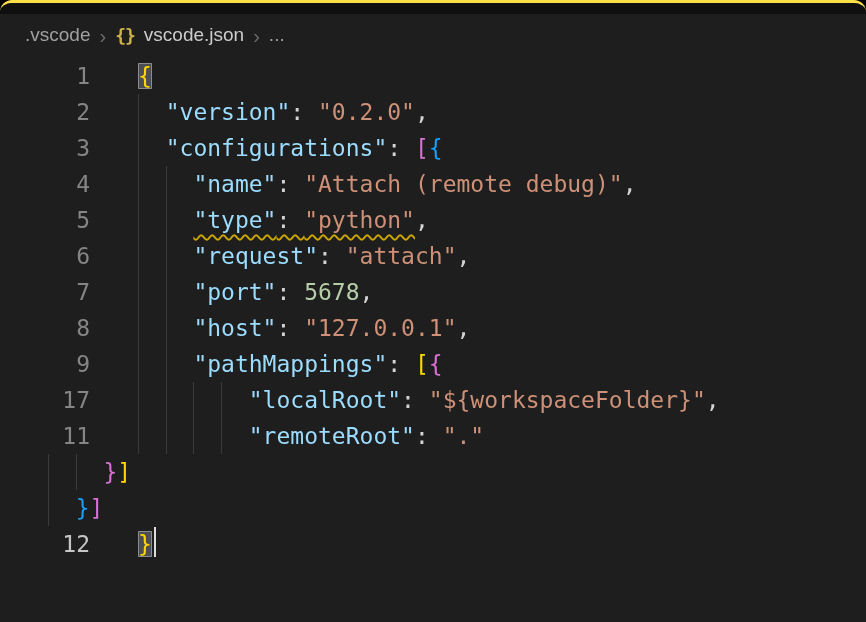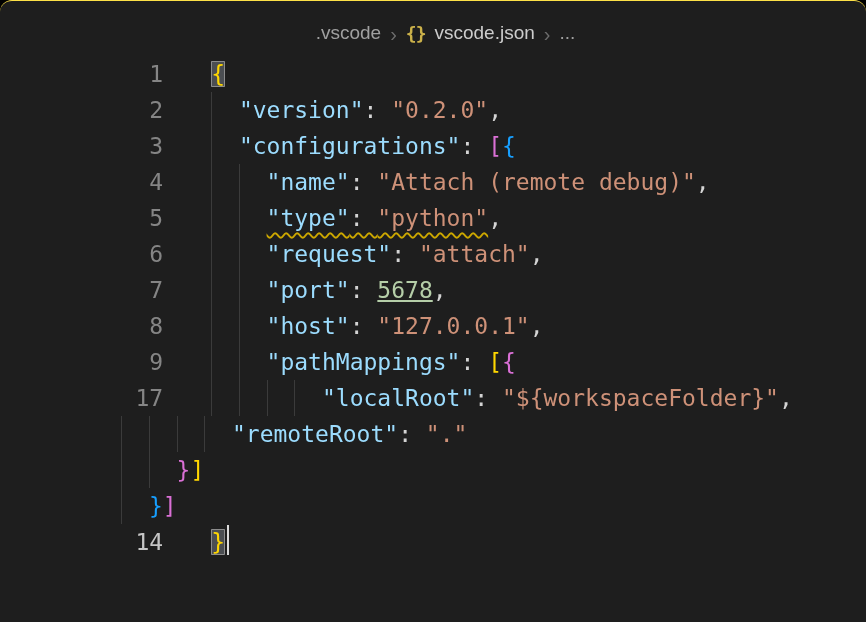--- a/index.html
+++ b/index.html
@@ -1,25 +1,24 @@
 <!DOCTYPE html>
 <html style="--bg: #1e1e1e; --topstrip: #101010; --key: #9cdcfe; --str: #ce9178; --num: #b5cea8; --punct: #d4d4d4; --b1: #ffd700; --b2: #da70d6; --b3: #179fff; --linenum: #858585; --linenum-active: #c6c6c6; --indent-guide: #3b3b3b; --squiggle: #cca700; --breadcrumb-text: #a0a0a0; --breadcrumb-file: #cccccc; --json-icon: #ccb24a; --cursor: #dcdcdc; --match-bg: #4b4e52; --match-border: #8c8c8c;"><head>
 <meta charset="utf-8">
 <style>
   * { margin:0; padding:0; box-sizing:border-box; }
   html,body { width:866px; height:622px; overflow:hidden; background:#000; }
   .window {
     width:866px; height:622px;
     background:var(--bg,#1e1e1e);
     border-radius:12px 12px 0 0;
-    border-top:1px solid #fde047;
+    border-top:3px solid #fde047;
     overflow:hidden;
     display:flex; flex-direction:column;
     font-family:"Liberation Sans", sans-serif;
-    align-items:center;
   }
   .topstrip { height:11px; flex:none; background:var(--topstrip,#101010); }
   .breadcrumbs {
     height:42px; flex:none;
     display:flex; align-items:center;
     padding-left:25px; gap:9px;
     font-size:19px;
     color:var(--breadcrumb-text,#a0a0a0);
     background:var(--bg,#1e1e1e);
     white-space:pre;
@@ -36,21 +35,21 @@
          font-family:"DejaVu Sans Mono","Liberation Mono",monospace; font-size:23px; }
   .gutter { flex:none; width:90px; text-align:right;
             color:var(--linenum,#858585); user-select:none; }
   .gutter.active { color:var(--linenum-active,#c6c6c6); }
   .codeline { position:relative; margin-left:48px; white-space:pre;
               padding-left:calc(var(--ind,0) * 1ch); color:var(--punct,#d4d4d4); }
   .guide { position:absolute; top:0; bottom:0; width:1px;
            left:calc(var(--g,0) * 1ch); background:var(--indent-guide,#3b3b3b); }
   .tok-key    { color:var(--key,#9cdcfe); }
   .tok-str    { color:var(--str,#ce9178); }
-  .tok-number { color:var(--num,#b5cea8);text-decoration:underline; }
+  .tok-number { color:var(--num,#b5cea8); }
   .tok-punct  { color:var(--punct,#d4d4d4); }
   .tok-b1 { color:var(--b1,#ffd700); }
   .tok-b2 { color:var(--b2,#da70d6); }
   .tok-b3 { color:var(--b3,#179fff); }
   .tok.match {
     background:var(--match-bg,#4b4e52);
     box-shadow:inset 0 0 0 1px var(--match-border,#8c8c8c);
     border-radius:1px;
   }
   .sq {
@@ -115,27 +114,28 @@
         </div>
         <div class="row">
           <div class="gutter">9</div>
           <div class="codeline" style="--ind: 4;"><span class="guide" style="--g: 0;"></span><span class="guide" style="--g: 2;"></span><span class="tok tok-key">"pathMappings"</span><span class="tok tok-punct">: </span><span class="tok tok-b1">[</span><span class="tok tok-b2">{</span></div>
         </div>
         <div class="row">
           <div class="gutter">17</div>
           <div class="codeline" style="--ind: 8;"><span class="guide" style="--g: 0;"></span><span class="guide" style="--g: 2;"></span><span class="guide" style="--g: 4;"></span><span class="guide" style="--g: 6;"></span><span class="tok tok-key">"localRoot"</span><span class="tok tok-punct">: </span><span class="tok tok-str">"${workspaceFolder}"</span><span class="tok tok-punct">,</span></div>
         </div>
         <div class="row">
+          <div class="gutter">11</div>
           <div class="codeline" style="--ind: 8;"><span class="guide" style="--g: 0;"></span><span class="guide" style="--g: 2;"></span><span class="guide" style="--g: 4;"></span><span class="guide" style="--g: 6;"></span><span class="tok tok-key">"remoteRoot"</span><span class="tok tok-punct">: </span><span class="tok tok-str">"."</span></div>
         </div>
         <div class="row">
           <div class="codeline" style="--ind: 4;"><span class="guide" style="--g: 0;"></span><span class="guide" style="--g: 2;"></span><span class="tok tok-b2">}</span><span class="tok tok-b1">]</span></div>
         </div>
         <div class="row">
           <div class="codeline" style="--ind: 2;"><span class="guide" style="--g: 0;"></span><span class="tok tok-b3">}</span><span class="tok tok-b2">]</span></div>
         </div>
         <div class="row">
-          <div class="gutter active">14</div>
+          <div class="gutter active">12</div>
           <div class="codeline" style="--ind: 0;"><span class="tok tok-b1 match">}</span><span class="cursor"></span></div>
         </div>
       </div>
   </div>
 </div>
 
 </body></html>

